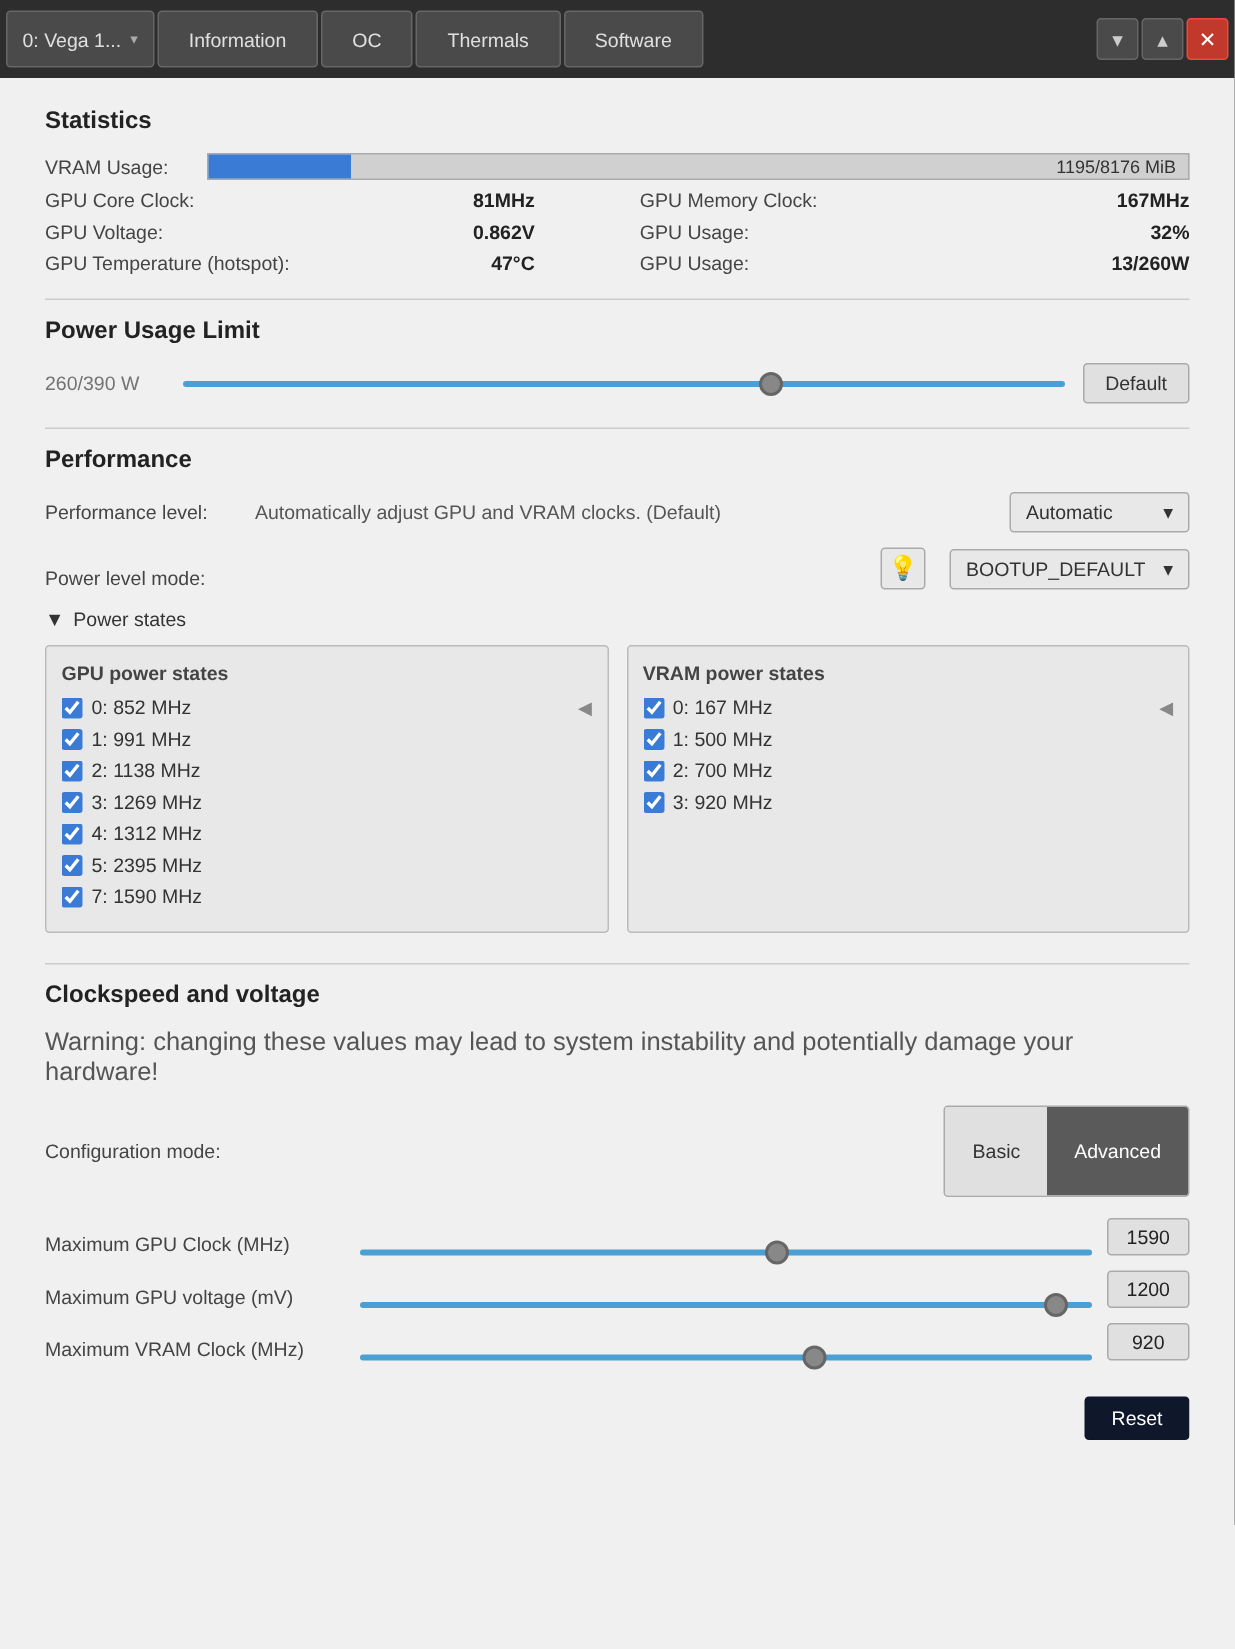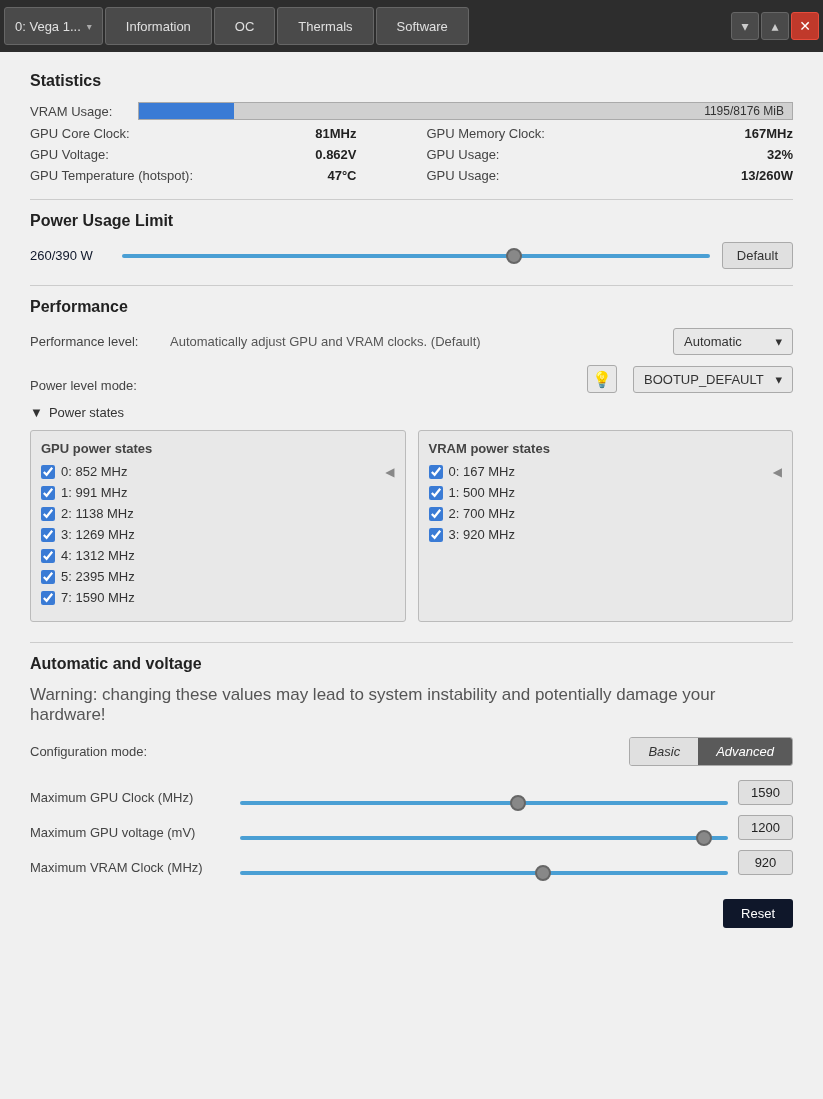--- a/index.html
+++ b/index.html
@@ -96,21 +96,21 @@
       border-top: 1px solid #ccc;
       margin: 12px 0;
     }
     .power-row {
       display: flex;
       align-items: center;
       gap: 12px;
     }
     .power-w-label {
       min-width: 80px;
-      color: #0f172a;
+      color: #737373;
     }
     .slider-container {
       flex: 1;
       position: relative;
       height: 20px;
       display: flex;
       align-items: center;
     }
     .slider-track {
       width: 100%;
@@ -235,27 +235,26 @@
       margin-bottom: 14px;
     }
     .config-mode-label { color: #444; flex: 1; }
     .mode-btn-group {
       display: flex;
       border: 1px solid #aaa;
       border-radius: 3px;
       overflow: hidden;
     }
     .mode-btn {
-      padding: 6px 18px;
+      padding: 22px 18px;
       background: #e0e0e0;
       border: none;
       cursor: pointer;
       font-size: 13px;
       color: #333;
-      font-style: italic;
     }
     .mode-btn.active {
       background: #5a5a5a;
       color: #fff;
     }
     .clock-slider-row {
       display: flex;
       align-items: flex-end;
       gap: 10px;
       margin-bottom: 10px;
@@ -504,21 +503,21 @@
         <div class="power-state-item">
           <input type="checkbox" checked="" style="">
           <span class="power-state-label">3: 920 MHz</span>
         </div>
       </div>
     </div>
   </div>
 
   <hr class="divider" style="margin-top:8px;">
 
-  <div class="section-title" style="margin-top:12px;">Automatic and voltage</div>
+  <div class="section-title" style="margin-top:12px;">Clockspeed and voltage</div>
   <div class="warning-text">Warning: changing these values may lead to system instability and potentially damage your hardware!</div>
 
   <div class="config-mode-row">
     <span class="config-mode-label">Configuration mode:</span>
     <div class="mode-btn-group">
       <button class="mode-btn">Basic</button>
       <button class="mode-btn active">Advanced</button>
     </div>
   </div>
 

